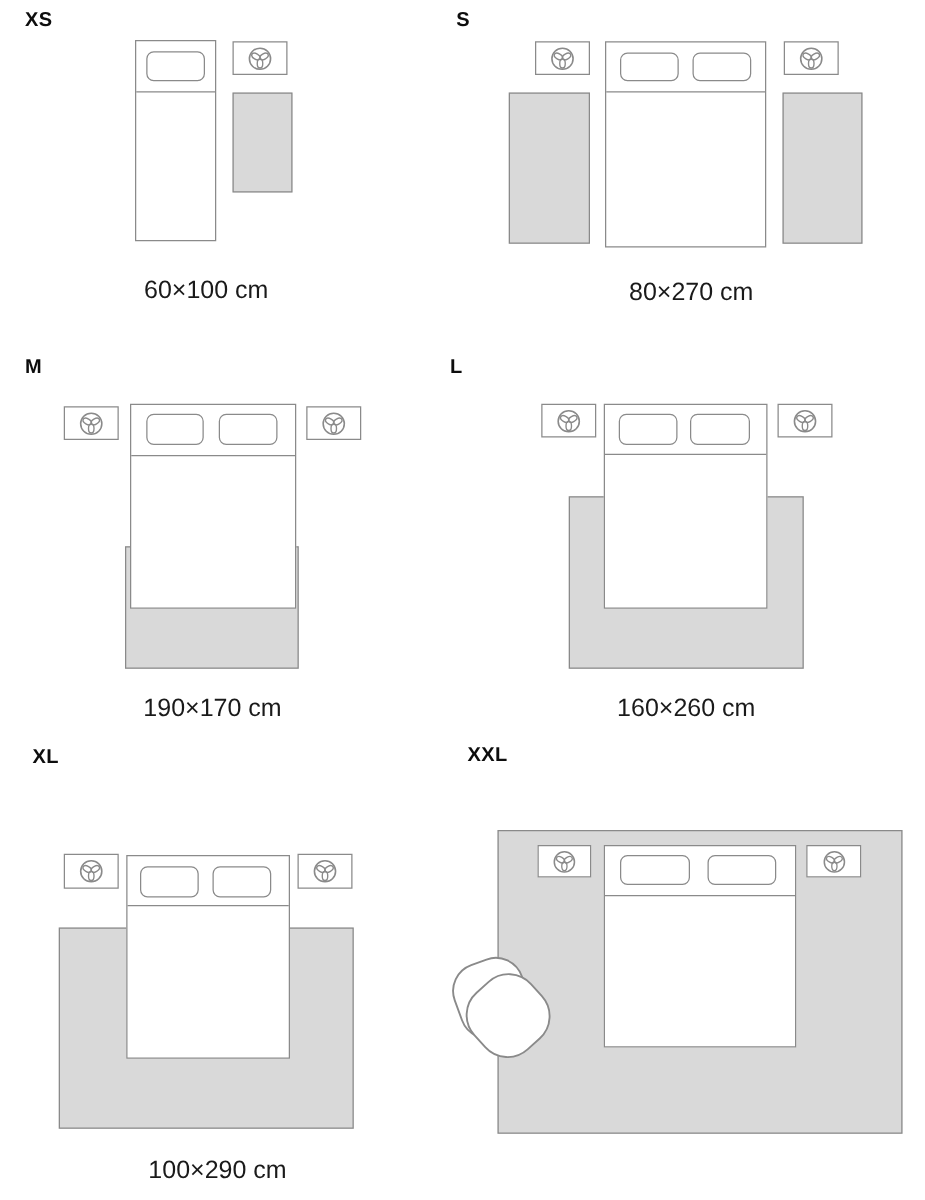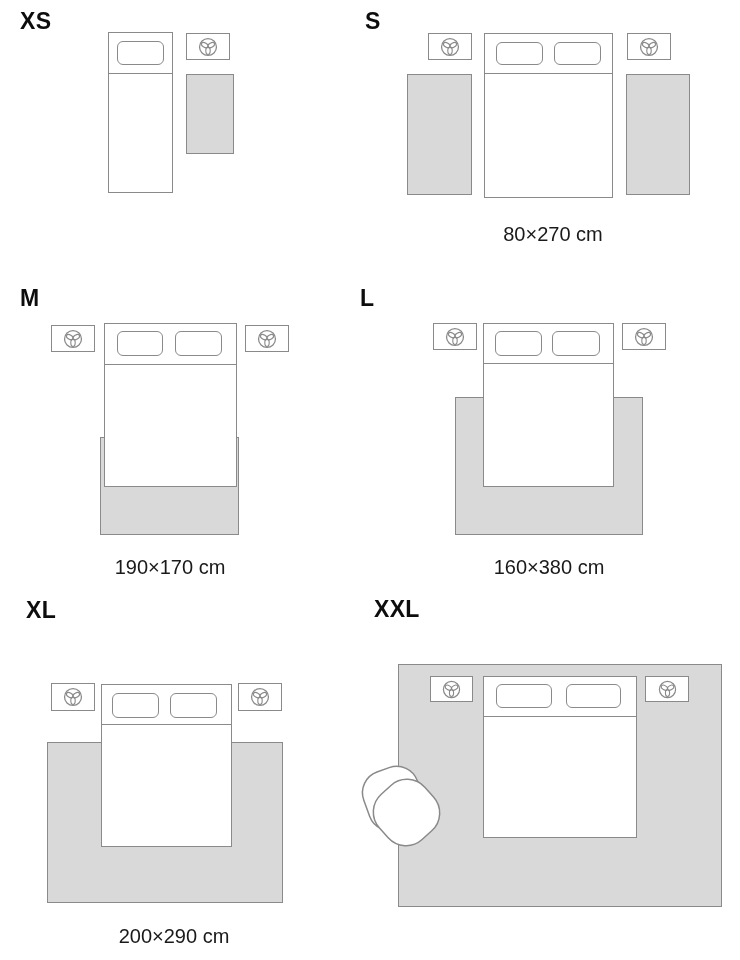--- a/index.html
+++ b/index.html
@@ -1,21 +1,21 @@
 <!DOCTYPE html>
 <html><head>
 <meta charset="utf-8">
 <style>
   html,body{margin:0;padding:0;background:#ffffff;}
   .canvas{
     position:relative;width:740px;height:960px;background:#ffffff;
     font-family:"Liberation Sans",sans-serif;color:#141414;overflow:hidden;
   }
   .size-label{
-    position:absolute;font-size:23px;font-weight:700;letter-spacing:.3px;color:#0d0d0d;
+    position:absolute;font-size:16px;font-weight:700;letter-spacing:.3px;color:#0d0d0d;
   }
   .dim-label{
     position:absolute;width:220px;text-align:center;font-size:20px;color:#1a1a1a;
   }
   .rug{
     position:absolute;background:#d9d9d9;border:1.5px solid #8a8a8a;box-sizing:border-box;
   }
   .bed{
     position:absolute;background:#ffffff;border:1.5px solid #8a8a8a;box-sizing:border-box;
   }
@@ -58,20 +58,21 @@
       <div class="pillow" style="left:8px;top:8px;width:47px;height:24px"></div>
     </div>
   </div>
 
   <div class="nightstand" style="left:186px;top:33px;width:44px;height:27px">
     <svg class="lamp" width="22" height="22">
         <use href="#lamp-symbol"></use>
       </svg>
   </div>
 
+  <div class="dim-label" style="left:55px;top:221px">60×100 cm</div>
 
   <div class="size-label" style="left:365px;top:8px">S</div>
 
   <div class="rug" style="left:407px;top:74px;width:65px;height:121px"></div>
   <div class="rug" style="left:626px;top:74px;width:64px;height:121px"></div>
 
   <div class="bed" style="left:484px;top:33px;width:129px;height:165px">
     <div class="bed-head" style="height:39px">
       <div class="pillow" style="left:11px;top:8px;width:47px;height:23px"></div>
       <div class="pillow" style="left:69px;top:8px;width:47px;height:23px"></div>
@@ -130,21 +131,21 @@
     <svg class="lamp" width="22" height="22">
         <use href="#lamp-symbol"></use>
       </svg>
   </div>
   <div class="nightstand" style="left:622px;top:323px;width:44px;height:27px">
     <svg class="lamp" width="22" height="22">
         <use href="#lamp-symbol"></use>
       </svg>
   </div>
 
-  <div class="dim-label" style="left:439px;top:556px">160×380 cm</div>
+  <div class="dim-label" style="left:439px;top:556px">160×260 cm</div>
 
   <div class="size-label" style="left:26px;top:597px">XL</div>
 
   <div class="rug" style="left:47px;top:742px;width:236px;height:161px"></div>
 
   <div class="bed" style="left:101px;top:684px;width:131px;height:163px">
     <div class="bed-head" style="height:39px">
       <div class="pillow" style="left:10px;top:8px;width:47px;height:25px"></div>
       <div class="pillow" style="left:68px;top:8px;width:47px;height:25px"></div>
     </div>
@@ -154,21 +155,21 @@
     <svg class="lamp" width="22" height="22">
         <use href="#lamp-symbol"></use>
       </svg>
   </div>
   <div class="nightstand" style="left:238px;top:683px;width:44px;height:28px">
     <svg class="lamp" width="22" height="22">
         <use href="#lamp-symbol"></use>
       </svg>
   </div>
 
-  <div class="dim-label" style="left:64px;top:925px">200×290 cm</div>
+  <div class="dim-label" style="left:64px;top:925px">100×290 cm</div>
 
   <div class="size-label" style="left:374px;top:596px">XXL</div>
 
   <div class="rug" style="left:398px;top:664px;width:324px;height:243px"></div>
 
   <div class="bed" style="left:483px;top:676px;width:154px;height:162px">
     <div class="bed-head" style="height:39px">
       <div class="pillow" style="left:12px;top:7px;width:56px;height:24px"></div>
       <div class="pillow" style="left:82px;top:7px;width:55px;height:24px"></div>
     </div>

